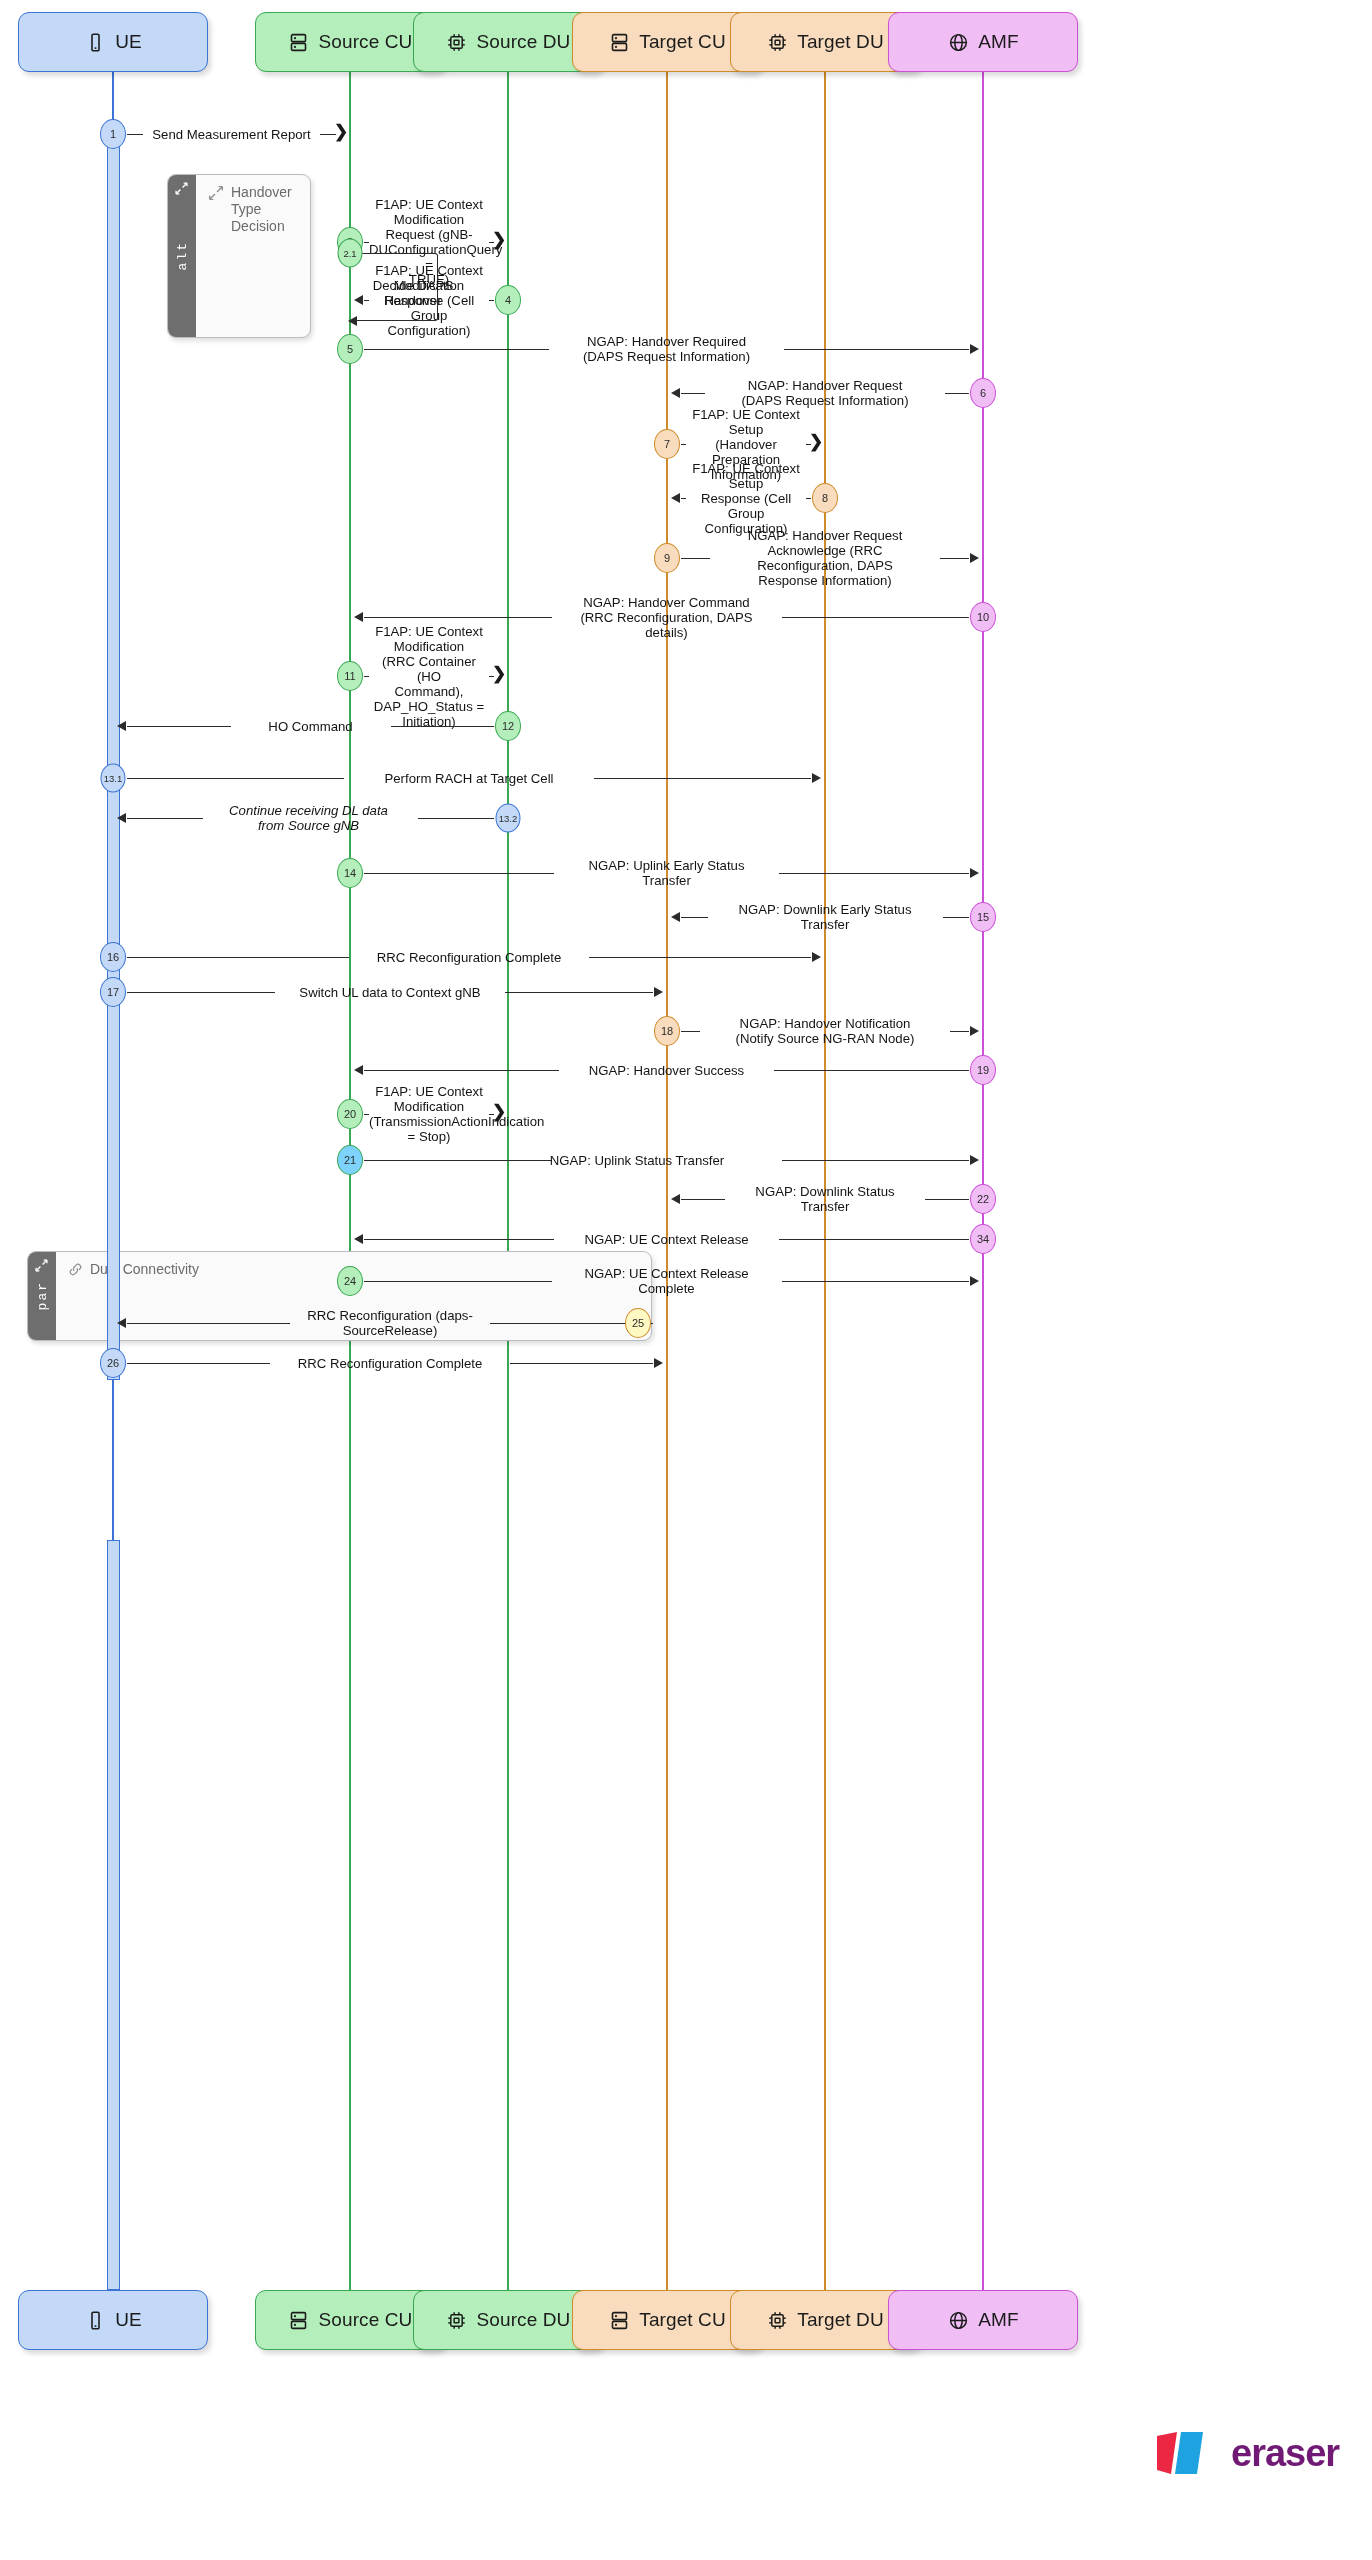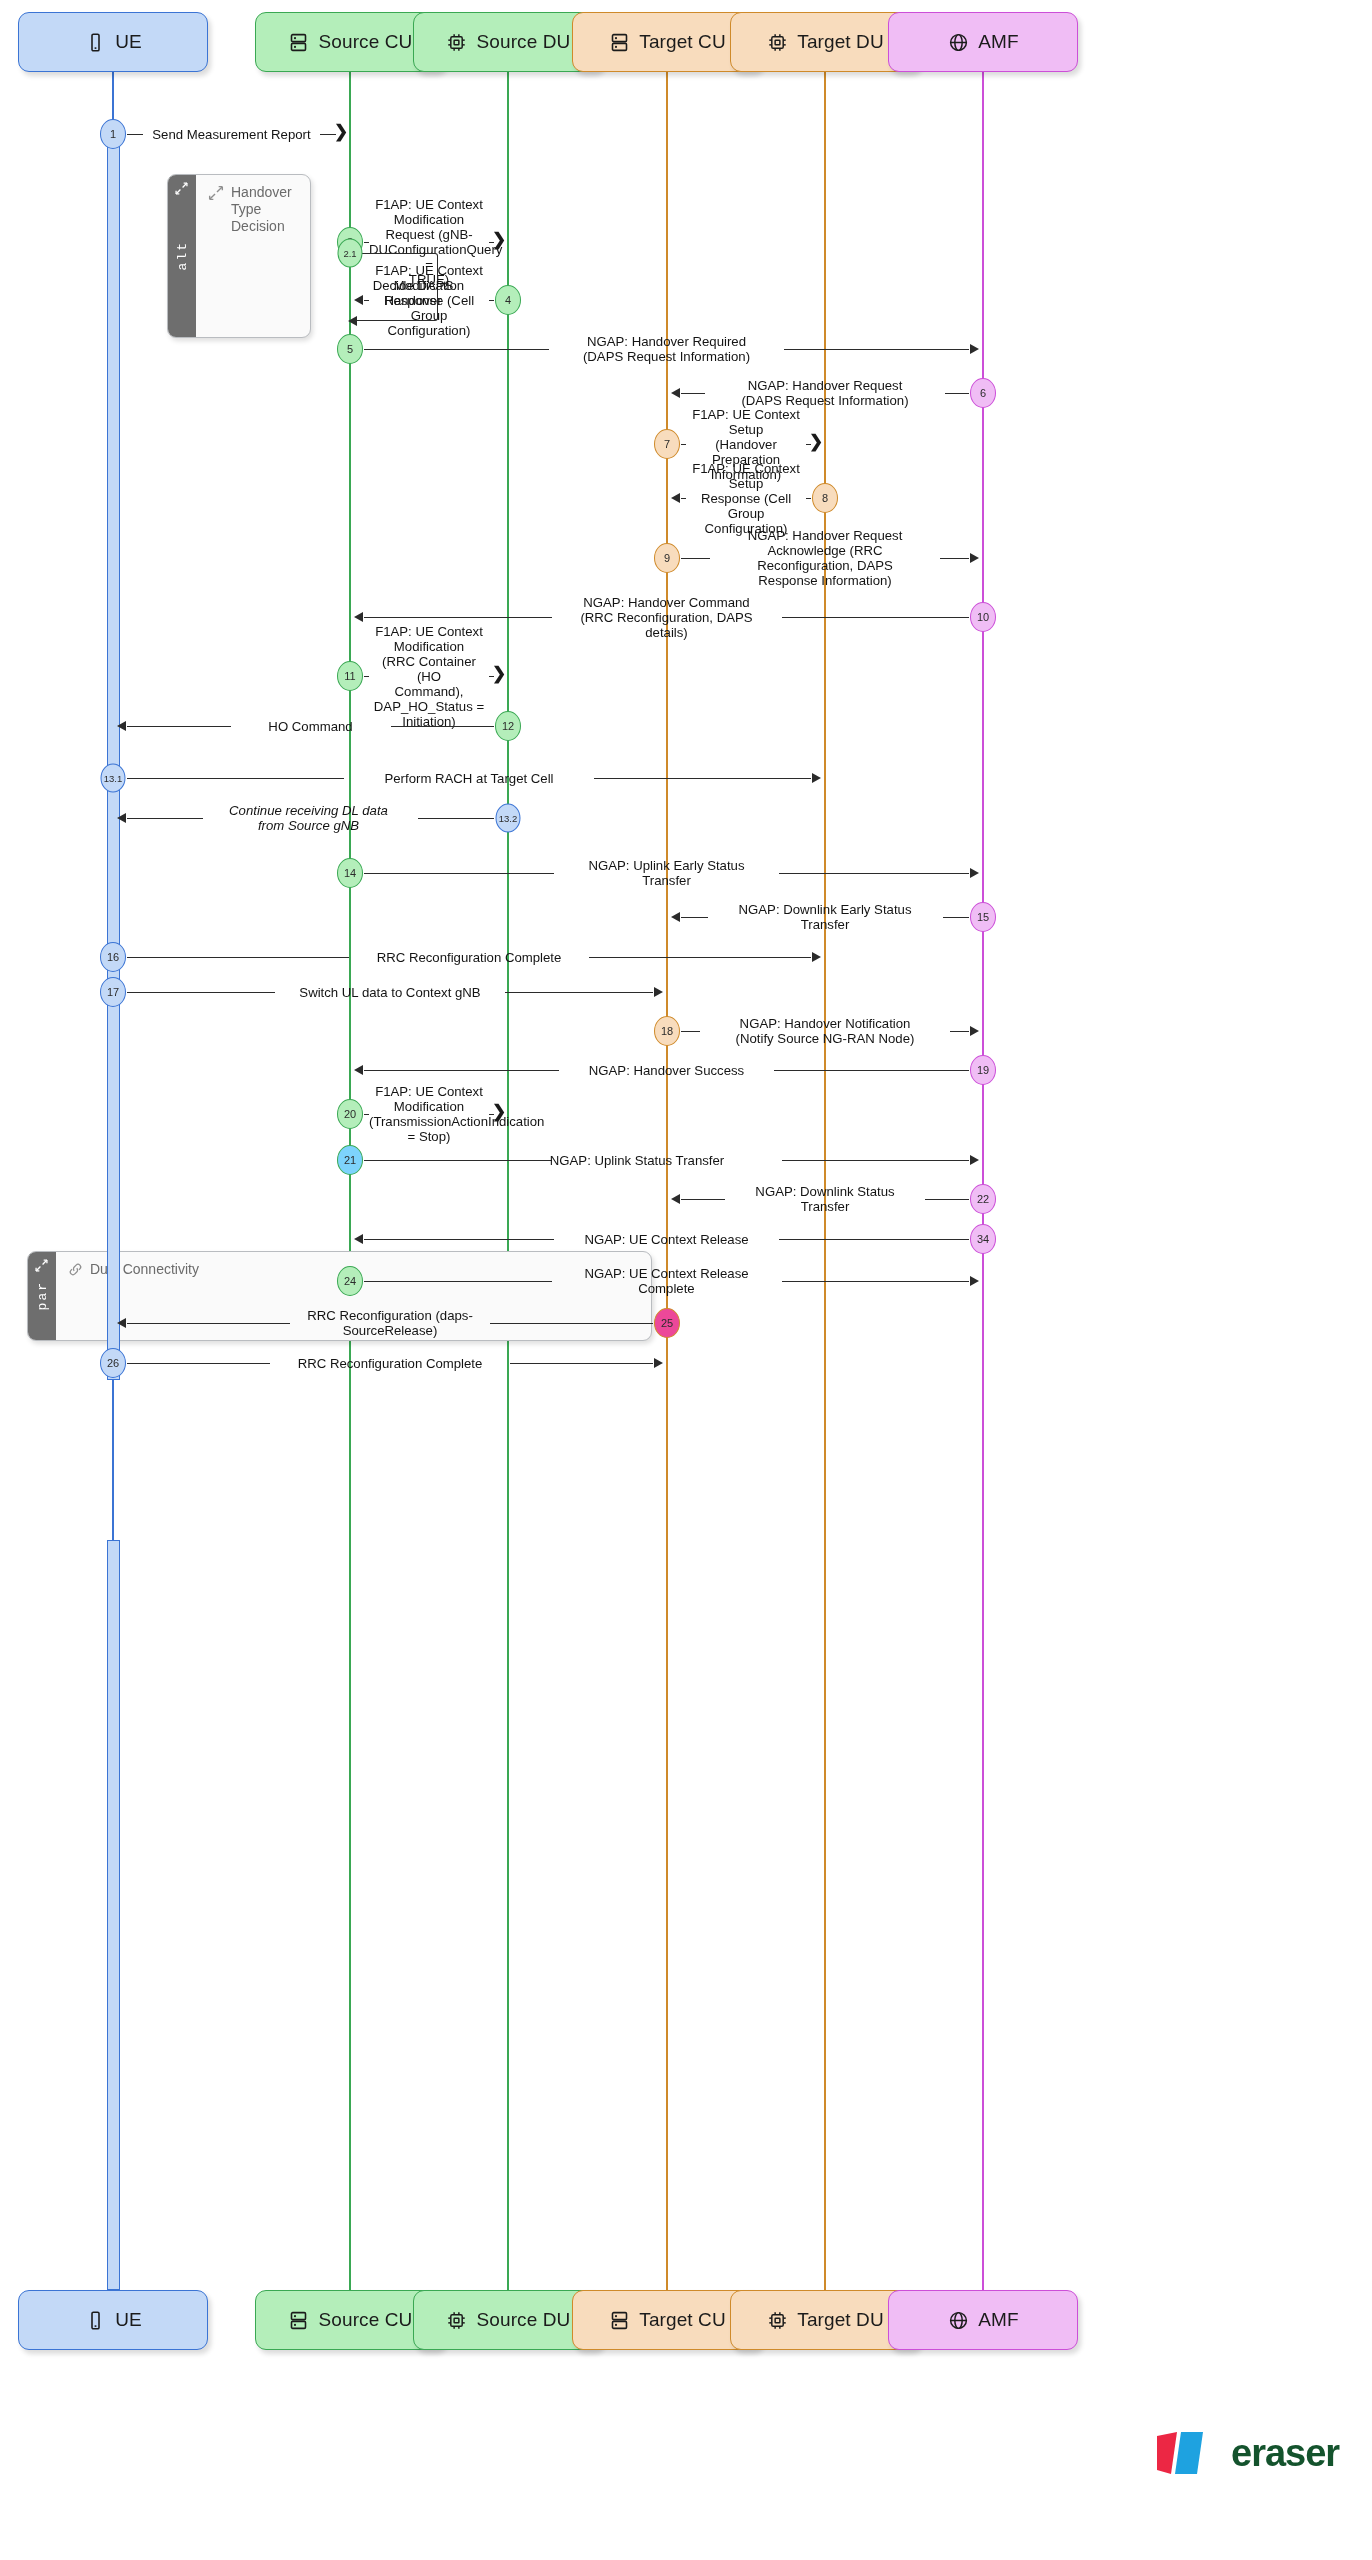--- a/index.html
+++ b/index.html
@@ -94,21 +94,21 @@
     display:flex;gap:7px;align-items:flex-start;
   }
   .fragHead .hicon{flex:0 0 auto;margin-top:1px;}
 
   
   .activ{position:absolute;width:13px;border:1px solid;box-sizing:border-box;}
 
   
   .logo{position:absolute;display:flex;align-items:center;gap:12px;}
   .logoMark{position:relative;width:64px;height:46px;}
-  .logoWord{font-size:38px;font-weight:700;letter-spacing:-1px;color:#14532d;font-family:"Liberation Sans", sans-serif;}
+  .logoWord{font-size:38px;font-weight:700;letter-spacing:-1px;color:#701a75;font-family:"Liberation Sans", sans-serif;}
 </style>
 </head>
 <body>
 
 <div id="canvas">
     <div class="lifeline" style="left: 112px; top: 72px; height: 2218px; background: rgb(59, 116, 212);"></div>
     <div class="lifeline" style="left: 349px; top: 72px; height: 2218px; background: rgb(58, 168, 83);"></div>
     <div class="lifeline" style="left: 507px; top: 72px; height: 2218px; background: rgb(58, 168, 83);"></div>
     <div class="lifeline" style="left: 666px; top: 72px; height: 2218px; background: rgb(207, 138, 42);"></div>
     <div class="lifeline" style="left: 824px; top: 72px; height: 2218px; background: rgb(207, 138, 42);"></div>
@@ -355,21 +355,21 @@
       <div class="arrow r" style="left: 970px; top: 0px;"></div>
     </div>
     <div class="num" style="left: 350px; top: 1281px; background: rgb(180, 238, 186); border-color: rgb(58, 168, 83);">24</div>
     <div class="msg" style="left: 0px; top: 1323px; width: 1372px;">
       <div class="mline" style="left: 127px; width: 163px;"></div>
       <div class="mline" style="left: 490px; width: 163px;"></div>
       <div class="mlabel" style="left: 290px; width: 200px; top: 0px;">RRC Reconfiguration (daps-
 SourceRelease)</div>
       <div class="arrow l" style="left: 117px; top: 0px;"></div>
     </div>
-    <div class="num" style="left: 667px; top: 1323px; background: #ec4899; border-color: rgb(207, 138, 42);">25</div>
+    <div class="num" style="left: 638px; top: 1323px; background: #fef9c3; border-color: rgb(207, 138, 42);">25</div>
     <div class="msg" style="left: 0px; top: 1363px; width: 1372px;">
       <div class="mline" style="left: 127px; width: 143px;"></div>
       <div class="mline" style="left: 510px; width: 143px;"></div>
       <div class="mlabel" style="left: 270px; width: 240px; top: 0px;">RRC Reconfiguration Complete</div>
       <div class="arrow r" style="left: 654px; top: 0px;"></div>
     </div>
     <div class="num" style="left: 113px; top: 1363px; background: rgb(195, 217, 247); border-color: rgb(59, 116, 212);">26</div>
     <div class="selfmsg" style="left: 350px; top: 253px; width: 88px; height: 68px;">
       <div class="sl" style="left: 0px; top: 0px; width: 88px; height: 68px;"></div>
       <div class="arrow l" style="left: -2px; top: 68px;"></div>

